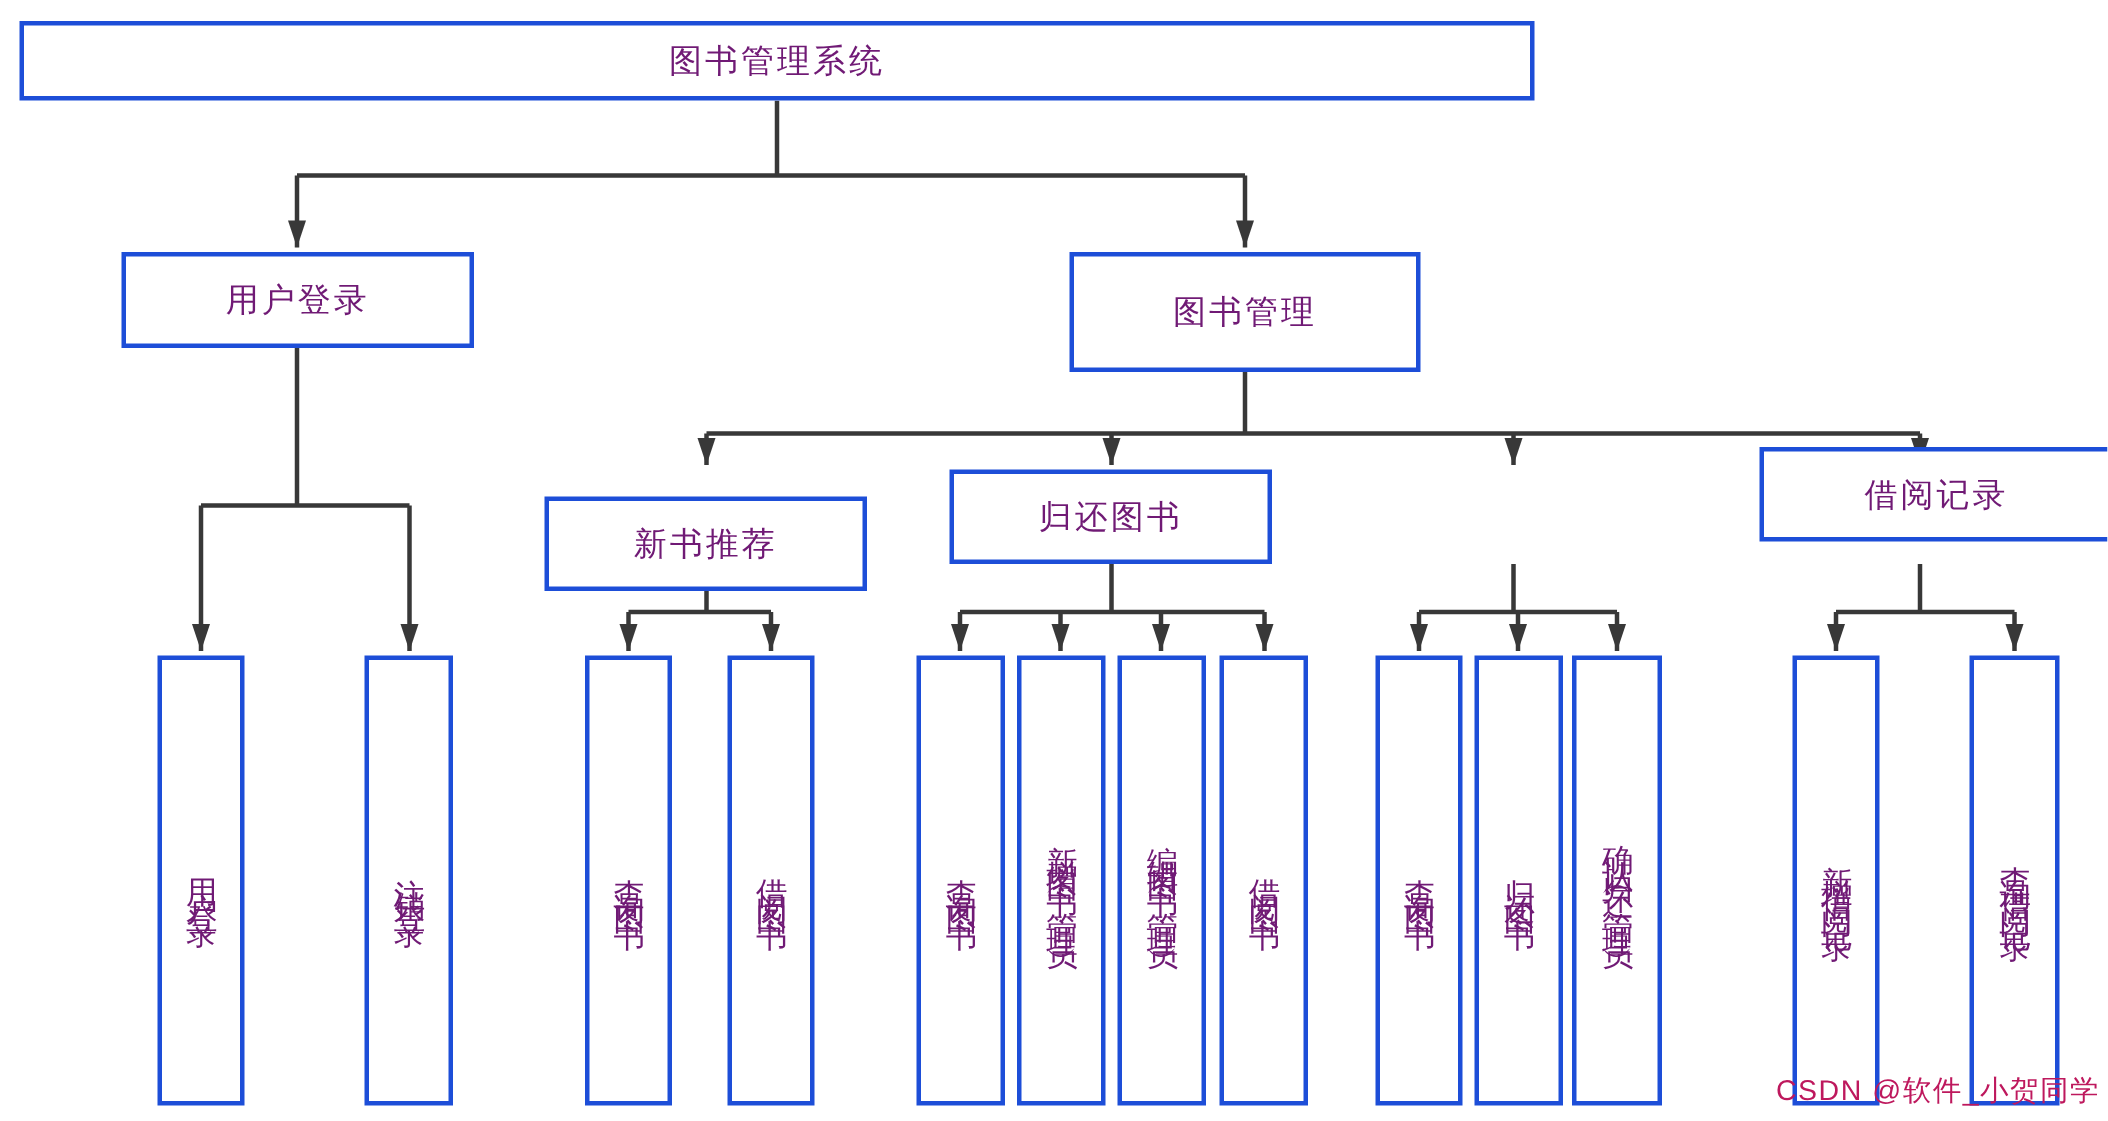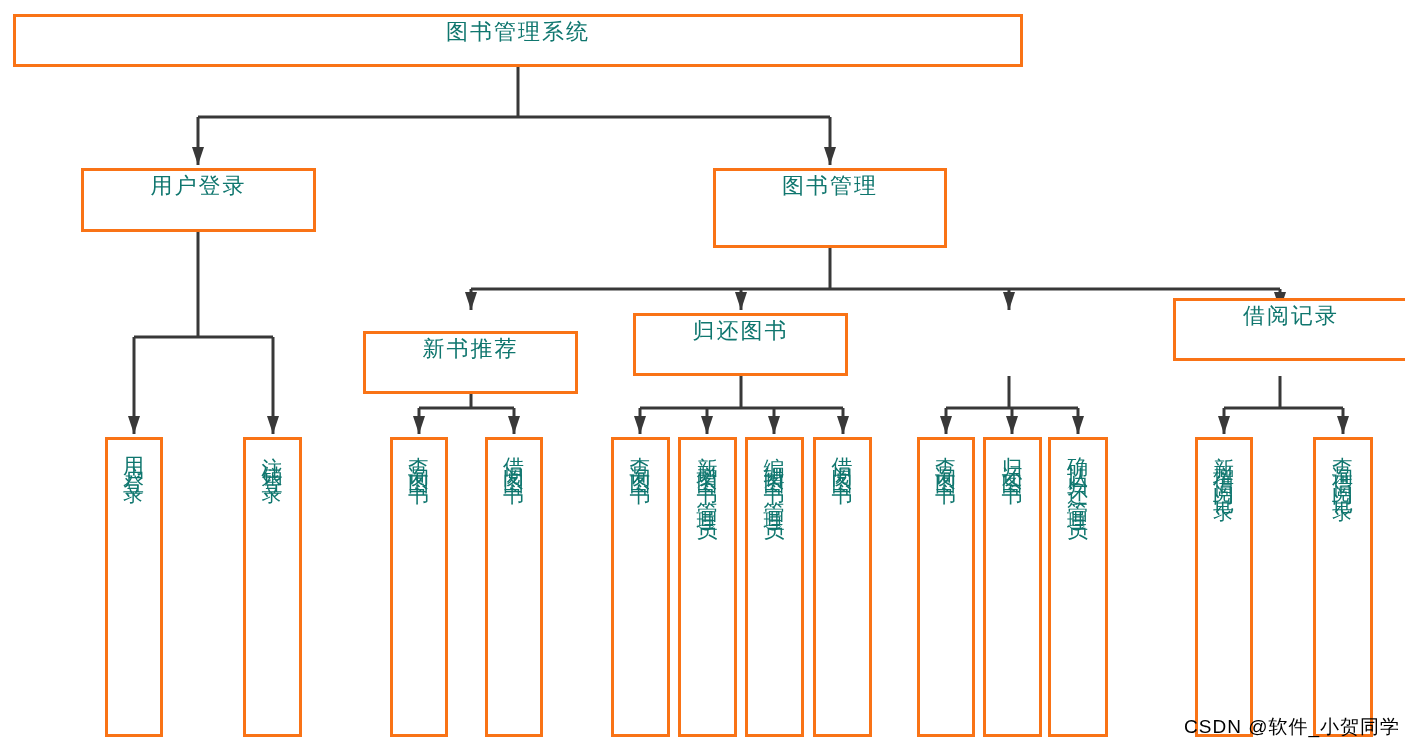--- a/index.html
+++ b/index.html
@@ -8,44 +8,45 @@
     width:1405px;height:747px;
     background:#ffffff;
     font-family:"Liberation Sans", sans-serif;
     overflow:hidden;
   }
   #wires{position:absolute;left:0;top:0;width:1405px;height:747px;}
   .node{
     position:absolute;
     box-sizing:border-box;
     background:#ffffff;
-    border:3px solid #f97316;
+    border:3px solid #1d4ed8;
     display:flex;
+    align-items:center;
     justify-content:center;
-    color:#0f766e;
+    color:#701a75;
   }
   .node.h span{
     font-size:22px;
     letter-spacing:2px;
     white-space:nowrap;
   }
   .node.v span{
     writing-mode:vertical-rl;
     text-orientation:mixed;
     font-size:21px;
     line-height:1;
     letter-spacing:9px;
     white-space:nowrap;
   }
   .watermark{
     position:absolute;
     right:5px;
     bottom:7px;
     font-size:19px;
-    color:#000000;
+    color:#be185d;
     letter-spacing:1px;
     white-space:nowrap;
   }
 </style>
 </head>
 <body>
 
 <div id="stage">
 
   <svg id="wires" viewBox="0 0 1405 747" xmlns="http://www.w3.org/2000/svg">

